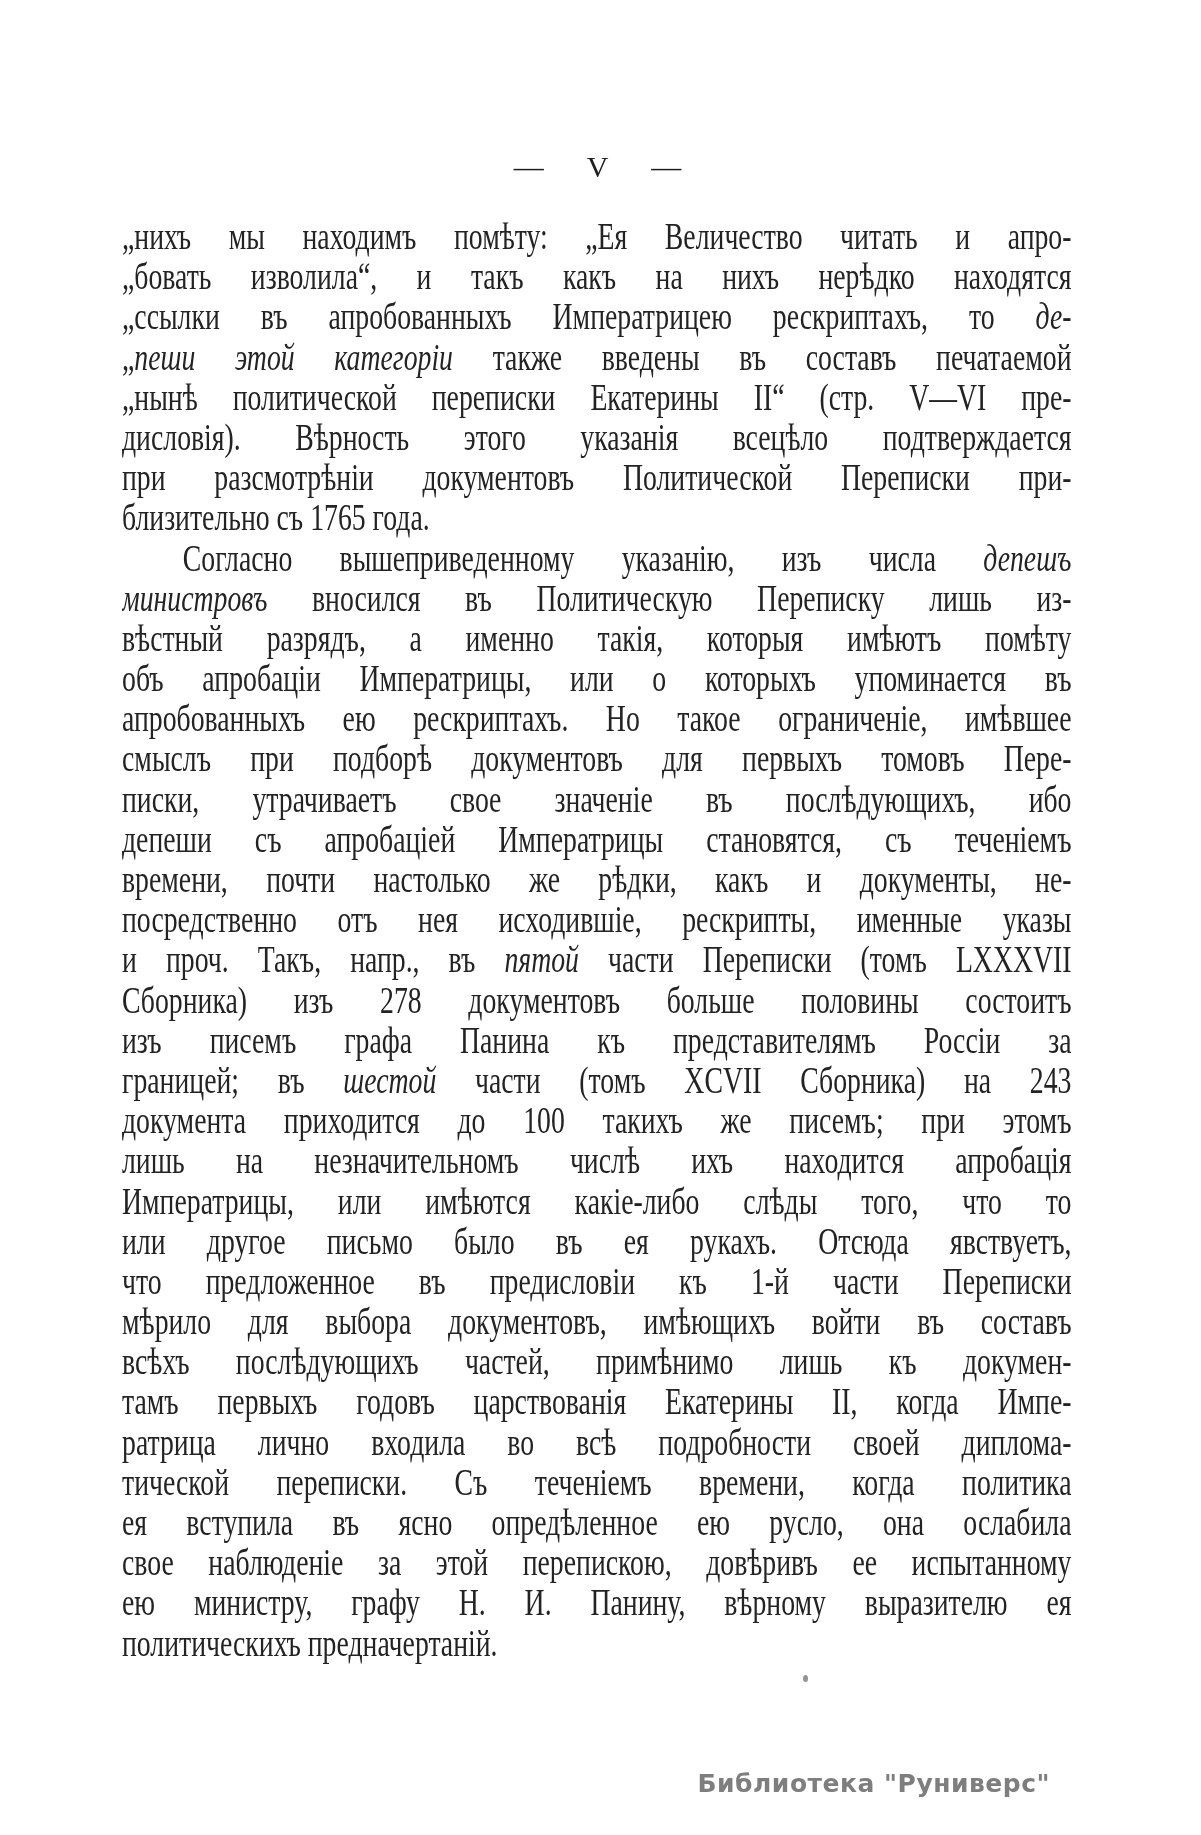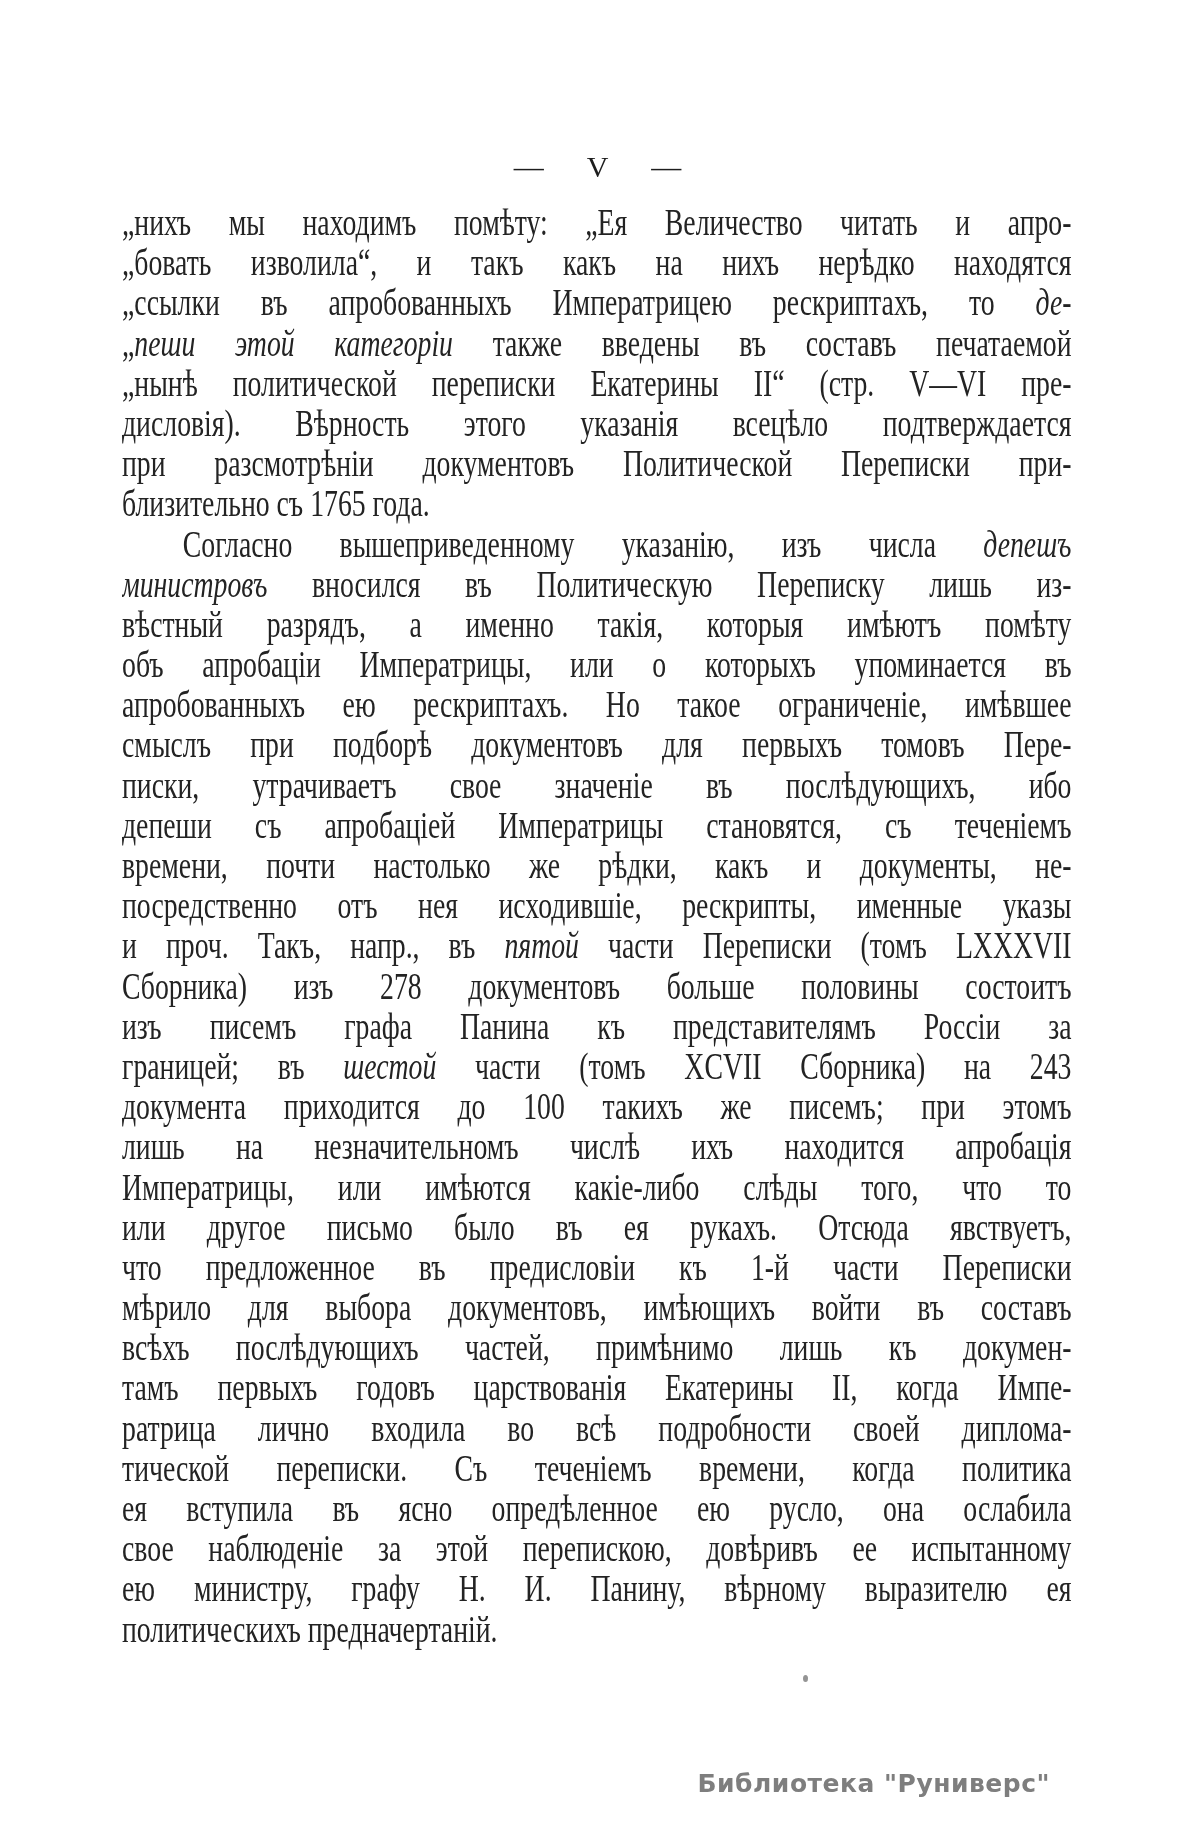--- a/index.html
+++ b/index.html
@@ -18,21 +18,21 @@
     position: absolute;
     top: 150px; left: 0; width: 1201px;
     text-align: center;
     font-size: 30px;
     color: #1d1d1d;
     letter-spacing: 6px;
     word-spacing: 24px;
   }
   .text-block {
     position: absolute;
-    left: 122px; top: 203px;
+    left: 122px; top: 217px;
     width: 950px;
     color: #232323;
     font-size: 37px;
   }
   .line {
     box-sizing: border-box;
     width: 1266px;              
     height: 40.2px;
     line-height: 40.2px;
     overflow: hidden;

